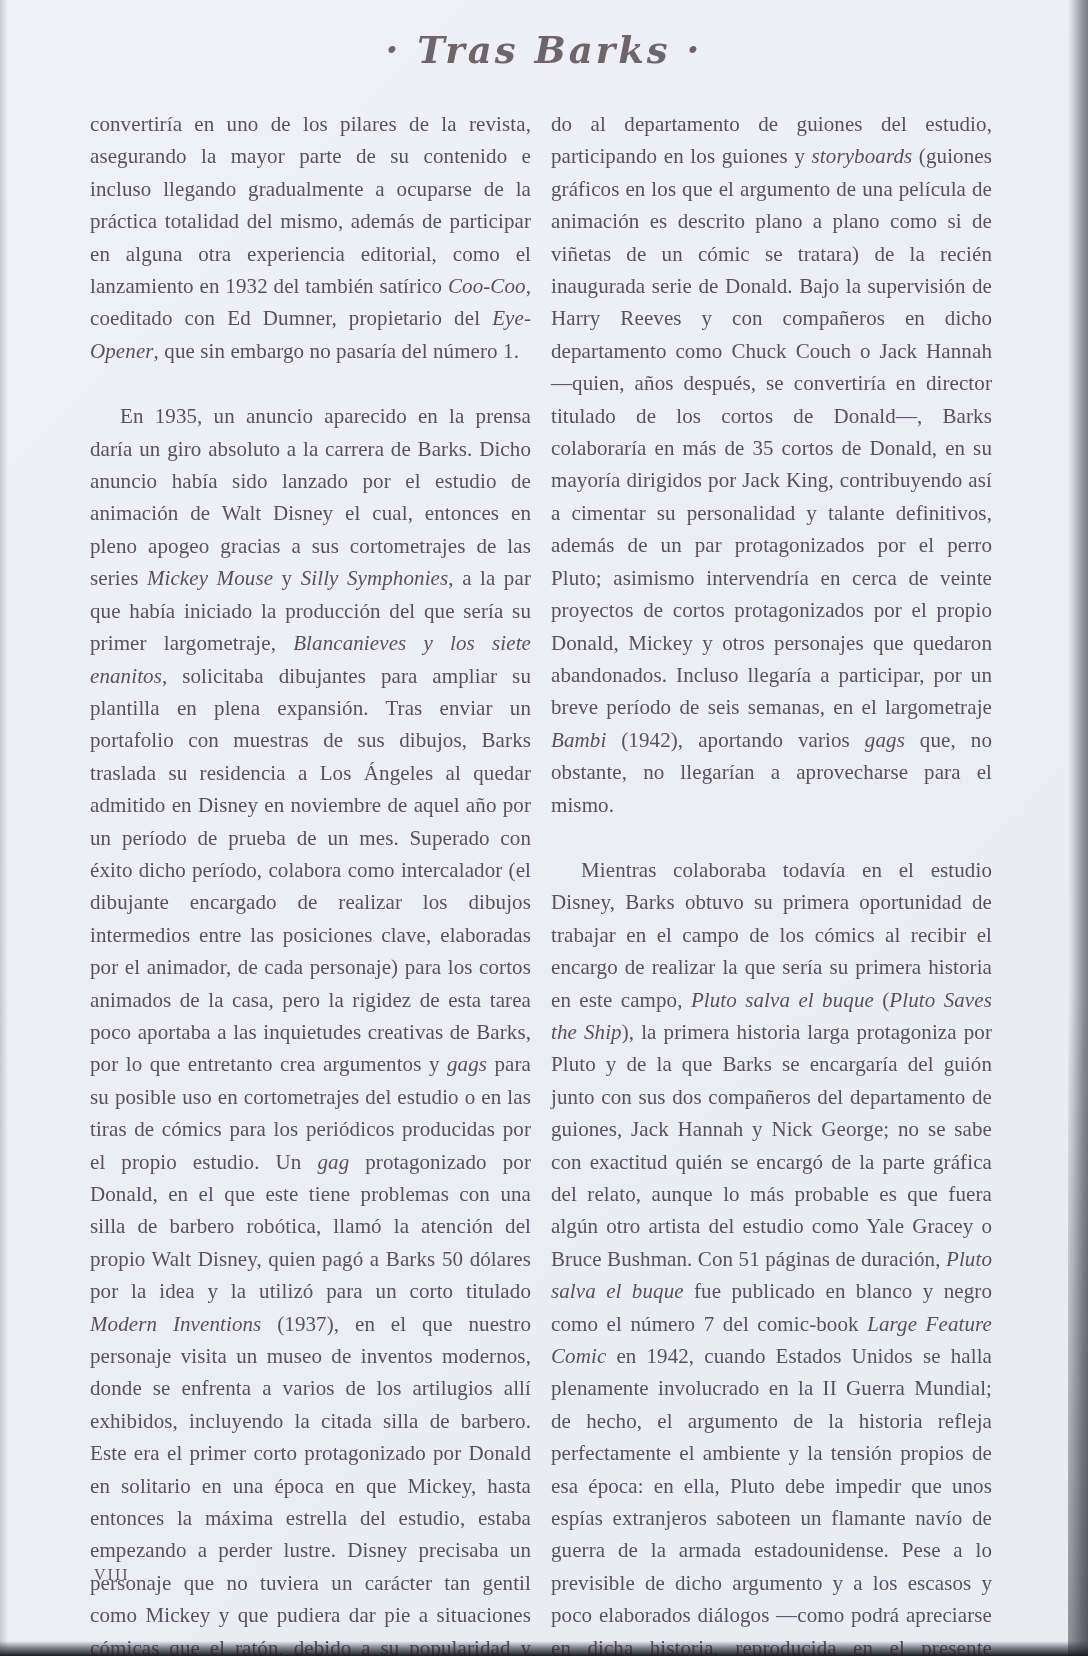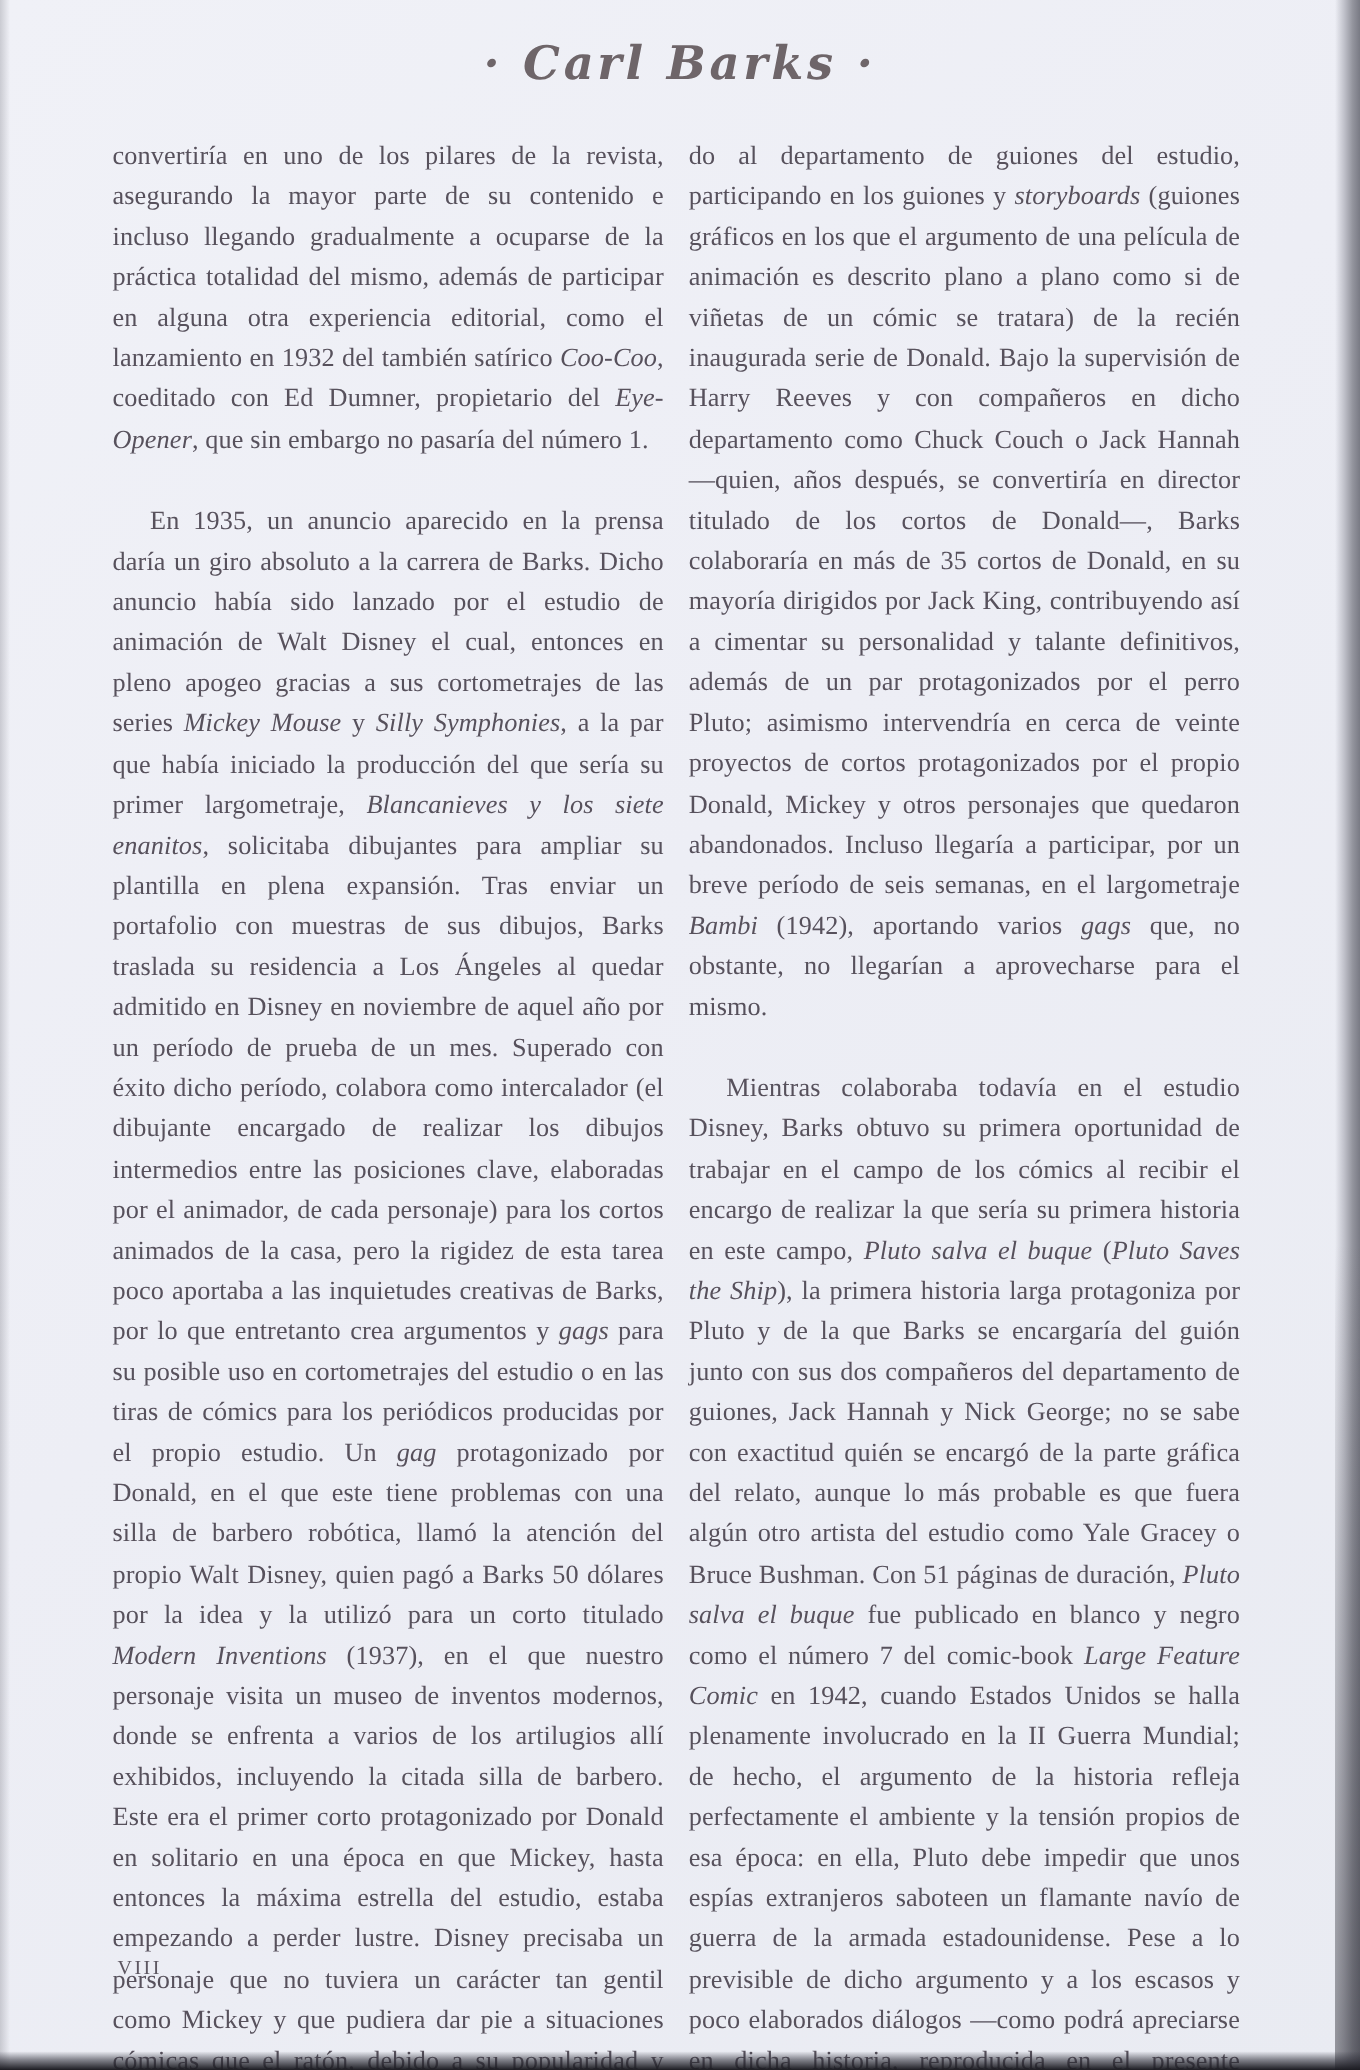--- a/index.html
+++ b/index.html
@@ -85,21 +85,21 @@
     top: 1566px;
     font-size: 16px;
     letter-spacing: 2px;
     color: #5d5761;
   }
 </style>
 </head>
 <body>
 
 <div class="page">
-  <div class="header-title">· Carl Barks ·</div>
+  <div class="header-title">· Tras Barks ·</div>
 
   <div class="columns">
     <div class="col">
         <p class=""><span>convertiría en uno de los pilares de la revista, asegurando la mayor parte de su contenido e incluso llegando gradualmente a ocuparse de la práctica totalidad del mismo, además de participar en alguna otra experiencia editorial, como el lanzamiento en 1932 del también satírico </span><i>Coo-Coo</i><span>, coeditado con Ed Dumner, propietario del </span><i>Eye-Opener</i><span>, que sin embargo no pasaría del número 1.</span></p>
         <p class="indent gap"><span>En 1935, un anuncio aparecido en la prensa daría un giro absoluto a la carrera de Barks. Dicho anuncio había sido lanzado por el estudio de animación de Walt Disney el cual, entonces en pleno apogeo gracias a sus cortometrajes de las series </span><i>Mickey Mouse</i><span> y </span><i>Silly Symphonies</i><span>, a la par que había iniciado la producción del que sería su primer largometraje, </span><i>Blancanieves y los siete enanitos</i><span>, solicitaba dibujantes para ampliar su plantilla en plena expansión. Tras enviar un portafolio con muestras de sus dibujos, Barks traslada su residencia a Los Ángeles al quedar admitido en Disney en noviembre de aquel año por un período de prueba de un mes. Superado con éxito dicho período, colabora como intercalador (el dibujante encargado de realizar los dibujos intermedios entre las posiciones clave, elaboradas por el animador, de cada personaje) para los cortos animados de la casa, pero la rigidez de esta tarea poco aportaba a las inquietudes creativas de Barks, por lo que entretanto crea argumentos y </span><i>gags</i><span> para su posible uso en cortometrajes del estudio o en las tiras de cómics para los periódicos producidas por el propio estudio. Un </span><i>gag</i><span> protagonizado por Donald, en el que este tiene problemas con una silla de barbero robótica, llamó la atención del propio Walt Disney, quien pagó a Barks 50 dólares por la idea y la utilizó para un corto titulado </span><i>Modern Inventions</i><span> (1937), en el que nuestro personaje visita un museo de inventos modernos, donde se enfrenta a varios de los artilugios allí exhibidos, incluyendo la citada silla de barbero. Este era el primer corto protagonizado por Donald en solitario en una época en que Mickey, hasta entonces la máxima estrella del estudio, estaba empezando a perder lustre. Disney precisaba un personaje que no tuviera un carácter tan gentil como Mickey y que pudiera dar pie a situaciones cómicas que el ratón, debido a su popularidad y reputación, no podía llevar a cabo bajo riesgo de protestas del público. Ese personaje fue Donald quien, tras haber debutado discretamente en 1934 en el corto </span></p>
       </div>
     <div class="col">
 
     <p class=""><span>do al departamento de guiones del estudio, participando en los guiones y </span><i>storyboards</i><span> (guiones gráficos en los que el argumento de una película de animación es descrito plano a plano como si de viñetas de un cómic se tratara) de la recién inaugurada serie de Donald. Bajo la supervisión de Harry Reeves y con compañeros en dicho departamento como Chuck Couch o Jack Hannah —quien, años después, se convertiría en director titulado de los cortos de Donald—, Barks colaboraría en más de 35 cortos de Donald, en su mayoría dirigidos por Jack King, contribuyendo así a cimentar su personalidad y talante definitivos, además de un par protagonizados por el perro Pluto; asimismo intervendría en cerca de veinte proyectos de cortos protagonizados por el propio Donald, Mickey y otros personajes que quedaron abandonados. Incluso llegaría a participar, por un breve período de seis semanas, en el largometraje </span><i>Bambi</i><span> (1942), aportando varios </span><i>gags</i><span> que, no obstante, no llegarían a aprovecharse para el mismo.</span></p>
         <p class="indent gap"><span>Mientras colaboraba todavía en el estudio Disney, Barks obtuvo su primera oportunidad de trabajar en el campo de los cómics al recibir el encargo de realizar la que sería su primera historia en este campo, </span><i>Pluto salva el buque</i><span> (</span><i>Pluto Saves the Ship</i><span>), la primera historia larga protagoniza por Pluto y de la que Barks se encargaría del guión junto con sus dos compañeros del departamento de guiones, Jack Hannah y Nick George; no se sabe con exactitud quién se encargó de la parte gráfica del relato, aunque lo más probable es que fuera algún otro artista del estudio como Yale Gracey o Bruce Bushman. Con 51 páginas de duración, </span><i>Pluto salva el buque</i><span> fue publicado en blanco y negro como el número 7 del comic-book </span><i>Large Feature Comic</i><span> en 1942, cuando Estados Unidos se halla plenamente involucrado en la II Guerra Mundial; de hecho, el argumento de la historia refleja perfectamente el ambiente y la tensión propios de esa época: en ella, Pluto debe impedir que unos espías extranjeros saboteen un flamante navío de guerra de la armada estadounidense. Pese a lo previsible de dicho argumento y a los escasos y poco elaborados diálogos —como podrá apreciarse en dicha historia, reproducida en el presente volumen—, </span></p>

